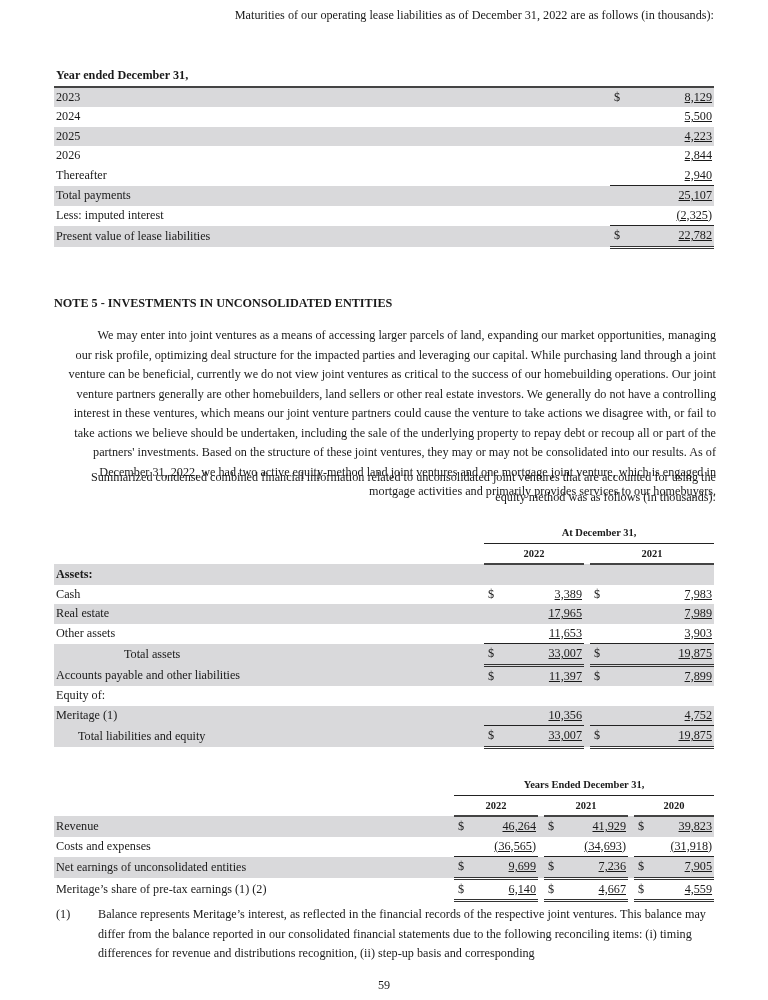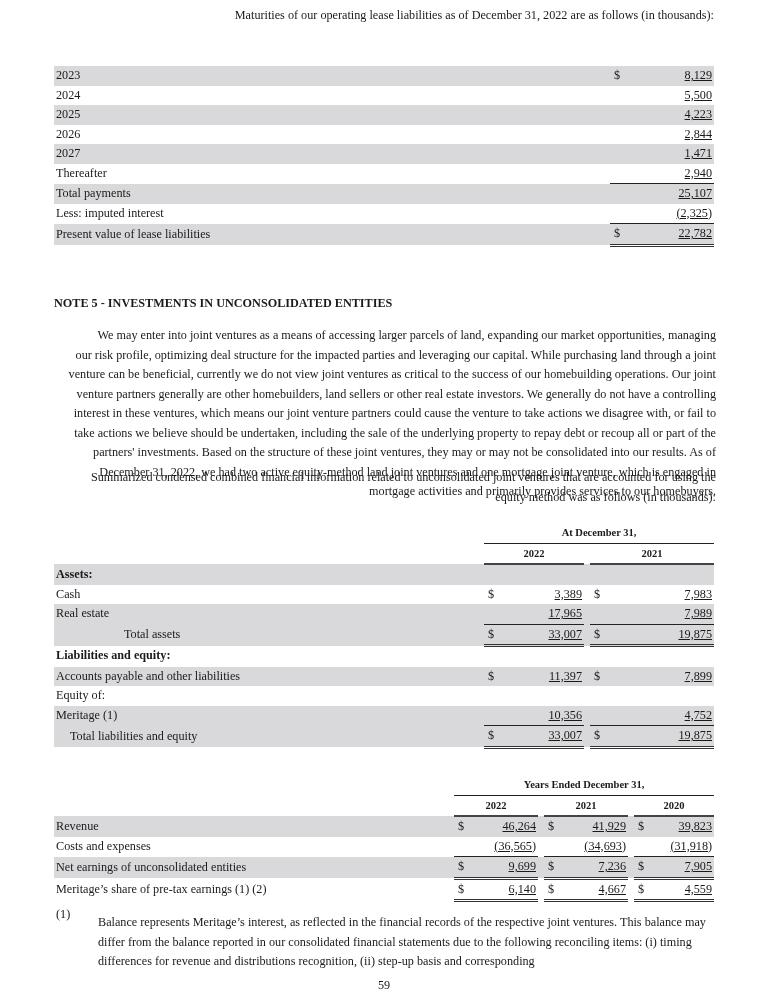--- a/index.html
+++ b/index.html
@@ -26,60 +26,58 @@
   #lease-title { position: absolute; top: 6px; }
   #lease-table { position: absolute; top: 66px; }
   #note-heading { position: absolute; top: 296px; }
   #note-body { position: absolute; top: 326px; }
   #note-body2 { position: absolute; top: 468px; }
   #bs-table { position: absolute; top: 523px; }
   #is-table { position: absolute; top: 775px; }
   #footnote { position: absolute; top: 905px; }
   #page-num { position: absolute; top: 978px; left: 0; width: 660px; text-align: center; }
   .fn-marker { display: inline-block; width: 36px; }
-  .fn-text { position: absolute; left: 44px; top: 8px; width: 620px; }
+  .fn-text { position: absolute; left: 44px; top: 0; width: 620px; }
 </style>
 </head>
 <body>
 
 <div class="page">
 
   <p id="lease-title" class="para indent" style="width:660px;">Maturities of our operating lease liabilities as of December 31, 2022 are as follows (in thousands):</p>
 
   <table id="lease-table">
     <colgroup>
         <col style="width:556px">
         <col style="width:24px">
         <col style="width:80px">
       </colgroup>
     <tbody>
+        <tr>
+      <td class="bold" colspan="3" style="border-bottom:2px solid #444;">Year ended December 31,</td>
+    </tr>
     <tr class="shade">
       <td class="s">2023</td>
       <td class="s dol">$</td>
       <td class="s num">8,129</td>
     </tr>
     <tr>
       <td>2024</td>
       <td class="dol"></td>
       <td class="num">5,500</td>
     </tr>
     <tr class="shade">
       <td class="s">2025</td>
       <td class="s dol"></td>
       <td class="s num">4,223</td>
     </tr>
     <tr>
       <td>2026</td>
       <td class="dol"></td>
       <td class="num">2,844</td>
-    </tr>
-    <tr class="shade">
-      <td class="s">2027</td>
-      <td class="s dol"></td>
-      <td class="s num">1,471</td>
     </tr>
     <tr>
       <td>Thereafter</td>
       <td class="dol"></td>
       <td class="num">2,940</td>
     </tr>
     <tr class="shade">
       <td class="s">Total payments</td>
       <td class="s dol bt1"></td>
       <td class="s num bt1">25,107</td>
@@ -140,36 +138,36 @@
       <td class="num">7,983</td>
     </tr>
     <tr class="shade">
       <td class="s">Real estate</td>
       <td class="s"></td>
       <td class="s num">17,965</td>
       <td class="s"></td>
           <td class="s"></td>
       <td class="s num">7,989</td>
     </tr>
+    <tr>
+      <td>Other assets</td>
+      <td></td>
+      <td class="num">11,653</td>
+      <td></td>
+          <td></td>
+      <td class="num">3,903</td>
+    </tr>
     <tr class="shade">
       <td class="s" style="padding-left:70px;">Total assets</td>
       <td class="s dol bt1 bb-double">$</td>
       <td class="s num bt1 bb-double">33,007</td>
       <td class="s"></td>
       <td class="s dol bt1 bb-double">$</td>
       <td class="s num bt1 bb-double">19,875</td>
     </tr>
-    <tr>
-      <td class="bold">Liabilities and equity:</td>
-      <td></td>
-          <td></td>
-          <td></td>
-          <td></td>
-          <td></td>
-    </tr>
     <tr class="shade">
       <td class="s">Accounts payable and other liabilities</td>
       <td class="s dol">$</td>
       <td class="s num">11,397</td>
       <td class="s"></td>
       <td class="s dol">$</td>
       <td class="s num">7,899</td>
     </tr>
     <tr>
       <td>Equity of:</td>
@@ -181,21 +179,21 @@
     </tr>
     <tr class="shade">
       <td class="s" style="">Meritage (1)</td>
       <td class="s"></td>
       <td class="s num">10,356</td>
       <td class="s"></td>
           <td class="s"></td>
       <td class="s num">4,752</td>
     </tr>
     <tr class="shade">
-      <td class="s" style="padding-left:16px;">Total liabilities and equity</td>
+      <td class="s" style="padding-left:24px;">Total liabilities and equity</td>
       <td class="s dol bt1 bb-double">$</td>
       <td class="s num bt1 bb-double">33,007</td>
       <td class="s"></td>
       <td class="s dol bt1 bb-double">$</td>
       <td class="s num bt1 bb-double">19,875</td>
     </tr>
   </tbody>
     </table>
 
   <table id="is-table">

